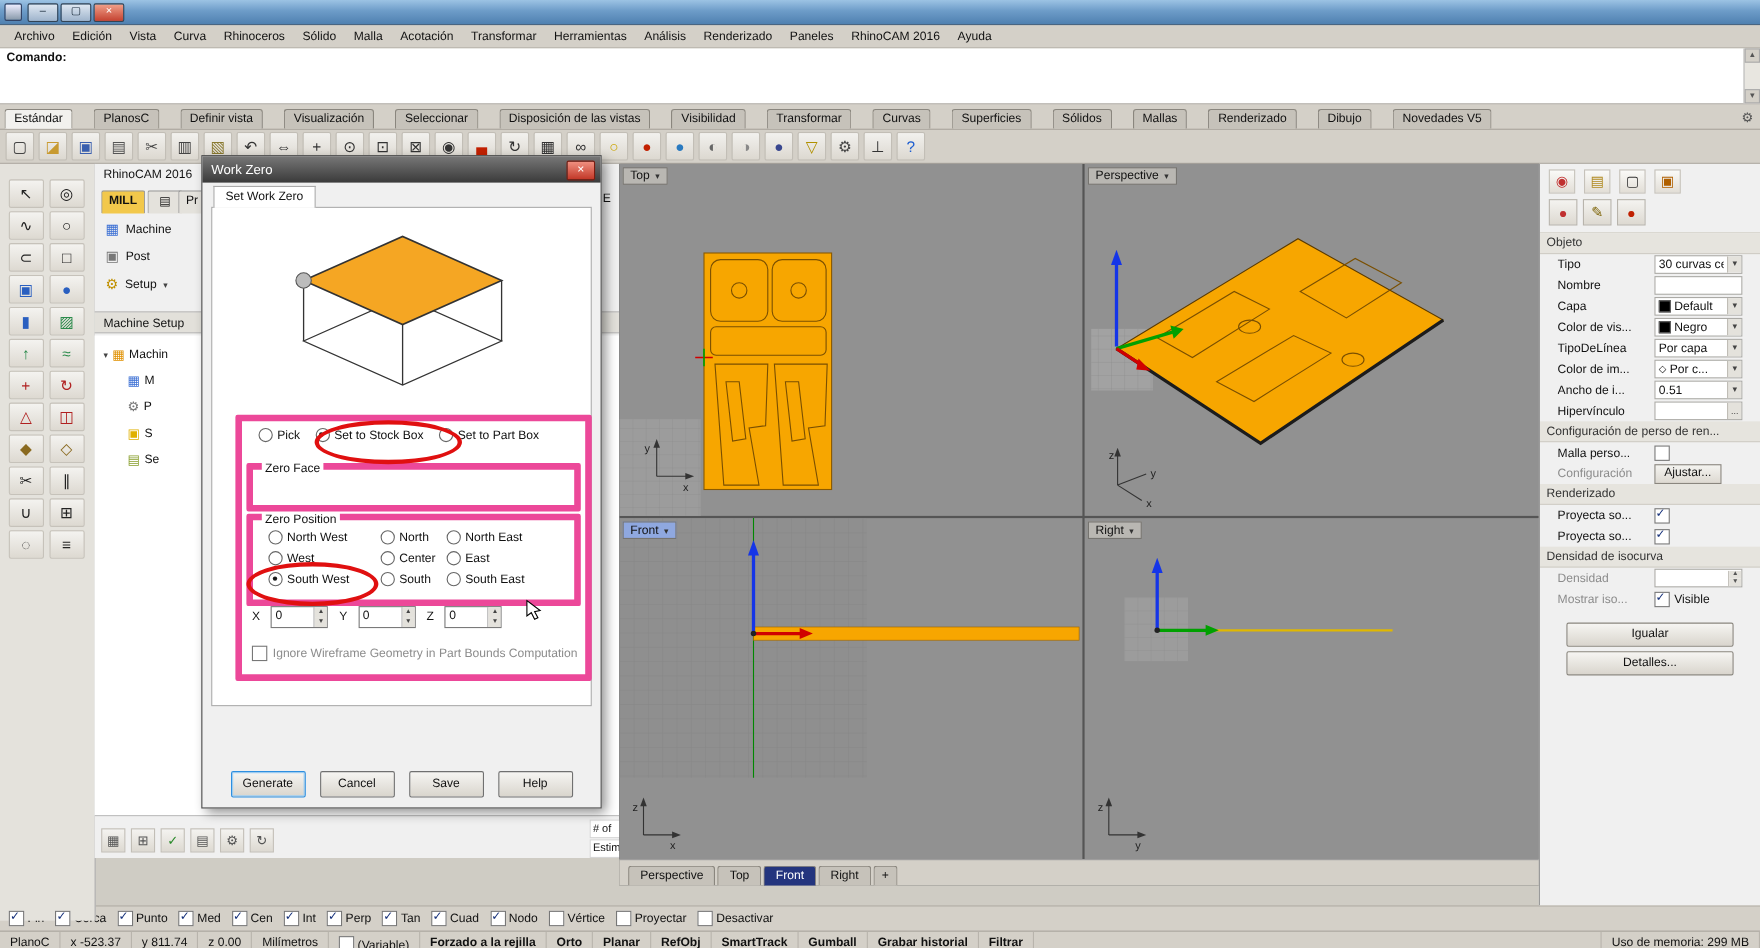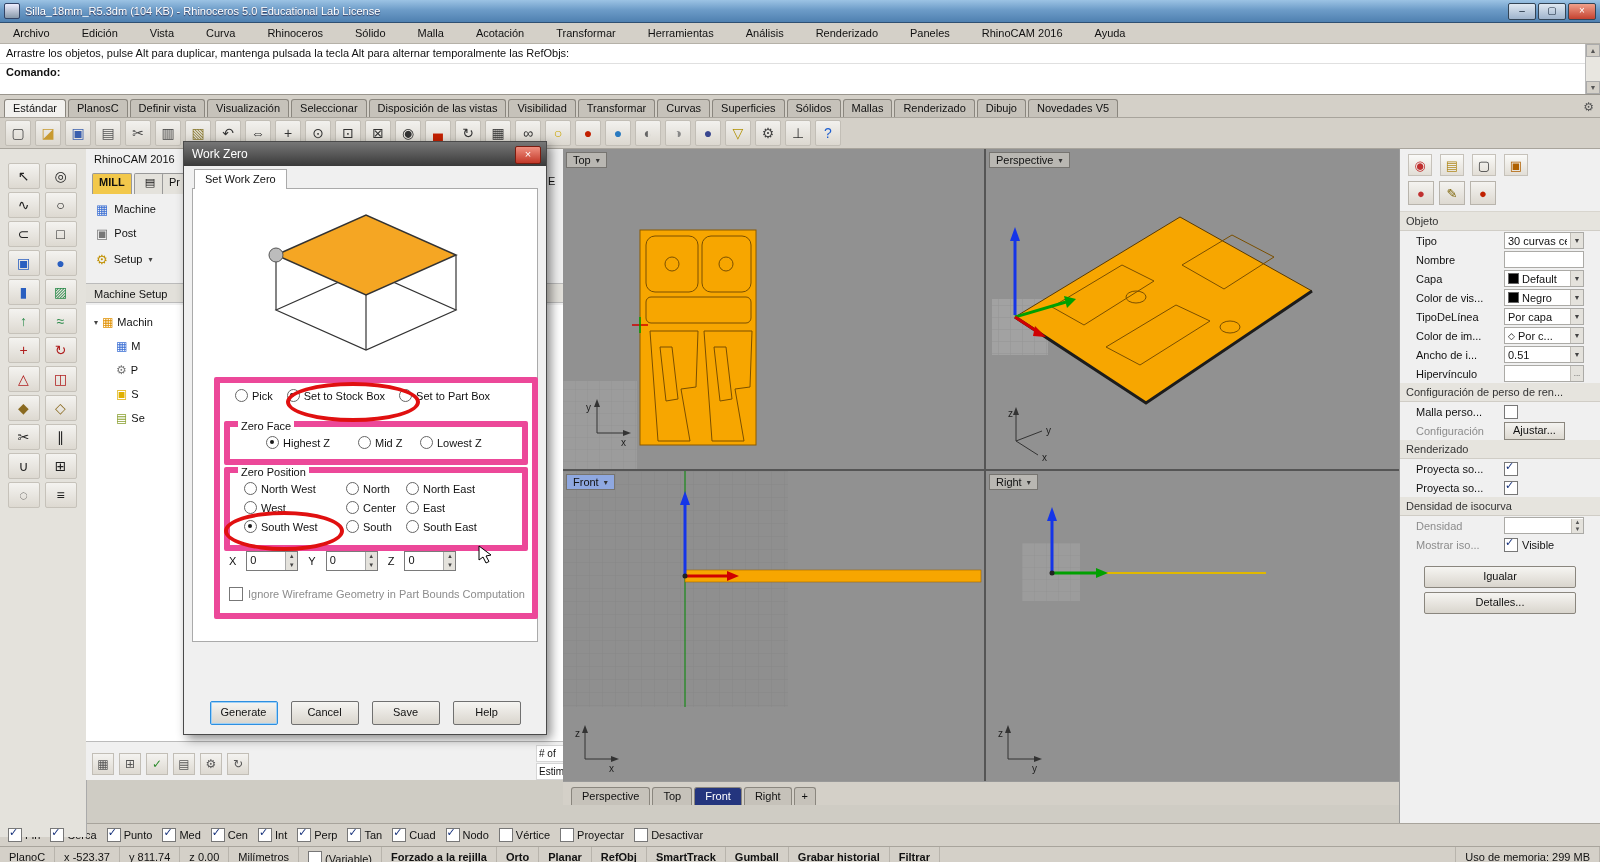--- a/index.html
+++ b/index.html
@@ -5,21 +5,21 @@
   html,body{margin:0;padding:0;background:#888;}
   .app{position:relative;width:1600px;height:862px;background:#d4d0c8;font-family:"Liberation Sans","DejaVu Sans",sans-serif;font-size:11px;color:#111;overflow:hidden;}
   
   .titlebar{height:22px;background:linear-gradient(#9cc3e4,#6d9cc8 45%,#4f80b0);border-bottom:1px solid #2e4f72;display:flex;align-items:center;padding:0 4px;}
   .app-icon{width:14px;height:14px;background:linear-gradient(#eef,#89a);border:1px solid #346;border-radius:2px;margin-right:5px;}
   .title-text{color:#fff;text-shadow:0 1px 1px #335;font-size:11px;flex:1;white-space:nowrap;overflow:hidden;}
   .win-btns{display:flex;gap:2px;}
   .win-btn{width:26px;height:15px;border:1px solid #345;border-radius:2px;background:linear-gradient(#dfe8f2,#9fb4cc);text-align:center;line-height:13px;font-size:10px;color:#123;}
   .win-btn.close{background:linear-gradient(#f0a08a,#c44230);color:#fff;}
   
-  .menubar{height:20px;background:#d4d0c8;border-bottom:1px solid #b5b1a8;display:flex;align-items:center;padding:0 6px;gap:18px;}
+  .menubar{height:20px;background:#d4d0c8;border-bottom:1px solid #b5b1a8;display:flex;align-items:center;padding:0 6px;gap:2px;}
   .menu-item{padding:2px 7px;cursor:default;}
   
   .cmdwrap{position:relative;height:50px;background:#fff;border-bottom:1px solid #9a968e;}
   .hist-line{height:19px;line-height:19px;padding:0 6px;border-bottom:1px solid #e0e0e0;white-space:nowrap;overflow:hidden;}
   .cmd-line{height:30px;padding:2px 6px;font-weight:bold;}
   .cmd-scroll{position:absolute;right:0;top:0;width:14px;height:50px;background:#e8e6e0;border-left:1px solid #bbb;display:flex;flex-direction:column;justify-content:space-between;}
   .cmd-scroll span{display:block;text-align:center;font-size:7px;color:#555;background:#d4d0c8;border:1px solid #aaa;height:11px;line-height:11px;}
   
   .tabbar{height:22px;background:#d4d0c8;display:flex;align-items:flex-end;padding:0 4px;gap:2px;border-bottom:1px solid #a8a49c;position:relative;}
   .tab{padding:2px 8px 3px;border:1px solid #8a867e;border-bottom:none;border-radius:3px 3px 0 0;background:#c6c2ba;white-space:nowrap;}
@@ -117,21 +117,20 @@
   .vlabel-txt{pointer-events:none;}
   svg text{font-family:"Liberation Sans","DejaVu Sans",sans-serif;}
 </style>
 </head>
 <body>
 
 <div class="app">
 
   <div class="titlebar">
     <div class="app-icon"></div>
-    <div class="title-text">Silla_18mm_R5.3dm (104 KB) - Rhinoceros 5.0 Educational Lab License</div>
     <div class="win-btns">
       <div class="win-btn">–</div>
       <div class="win-btn">▢</div>
       <div class="win-btn close">×</div>
     </div>
   </div>
 
   <div class="menubar">
       <div class="menu-item">Archivo</div>
       <div class="menu-item">Edición</div>
@@ -144,30 +143,29 @@
       <div class="menu-item">Transformar</div>
       <div class="menu-item">Herramientas</div>
       <div class="menu-item">Análisis</div>
       <div class="menu-item">Renderizado</div>
       <div class="menu-item">Paneles</div>
       <div class="menu-item">RhinoCAM 2016</div>
       <div class="menu-item">Ayuda</div>
     </div>
 
   <div class="cmdwrap">
-    <div class="hist-line">Arrastre los objetos, pulse Alt para duplicar, mantenga pulsada la tecla Alt para alternar temporalmente las RefObjs:</div>
     <div class="cmd-line">Comando:</div>
     <div class="cmd-scroll">
       <span>▲</span>
       <span>▼</span>
     </div>
   </div>
 
   <div class="tabbar">
-    <div style="display:flex;gap:2px;align-items:flex-end;">
+    <div style="display:flex;gap:19px;align-items:flex-end;">
         <div class="tab active"><span>Estándar</span></div>
         <div class="tab"><span>PlanosC</span></div>
         <div class="tab"><span>Definir vista</span></div>
         <div class="tab"><span>Visualización</span></div>
         <div class="tab"><span>Seleccionar</span></div>
         <div class="tab"><span>Disposición de las vistas</span></div>
         <div class="tab"><span>Visibilidad</span></div>
         <div class="tab"><span>Transformar</span></div>
         <div class="tab"><span>Curvas</span></div>
         <div class="tab"><span>Superficies</span></div>
@@ -808,34 +806,20 @@
           <span>Set to Stock Box</span>
         </span>
           <span class="ritem">
           <span class="radio"></span>
           <span>Set to Part Box</span>
         </span>
         </div>
 
       <div class="gbox" style="left:31px;top:232px;width:292px;height:32px;">
         <span class="glabel">Zero Face</span>
-        <div class="zf-items">
-            <span class="ritem">
-            <span class="radio checked"></span>
-            <span>Highest Z</span>
-          </span>
-            <span class="ritem">
-            <span class="radio"></span>
-            <span>Mid Z</span>
-          </span>
-            <span class="ritem">
-            <span class="radio"></span>
-            <span>Lowest Z</span>
-          </span>
-          </div>
       </div>
 
       <div class="gbox" style="left:31px;top:278px;width:292px;height:72px;">
         <span class="glabel">Zero Position</span>
         <div class="zp-grid">
             <span class="ritem">
             <span class="radio"></span>
             <span>North West</span>
           </span>
             <span class="ritem">

